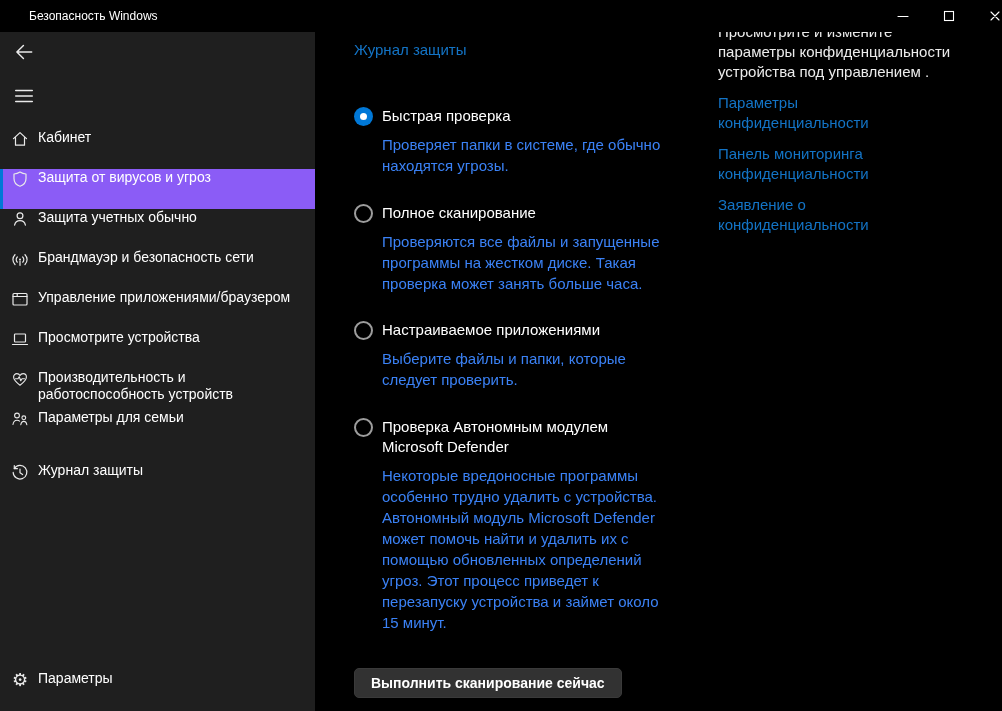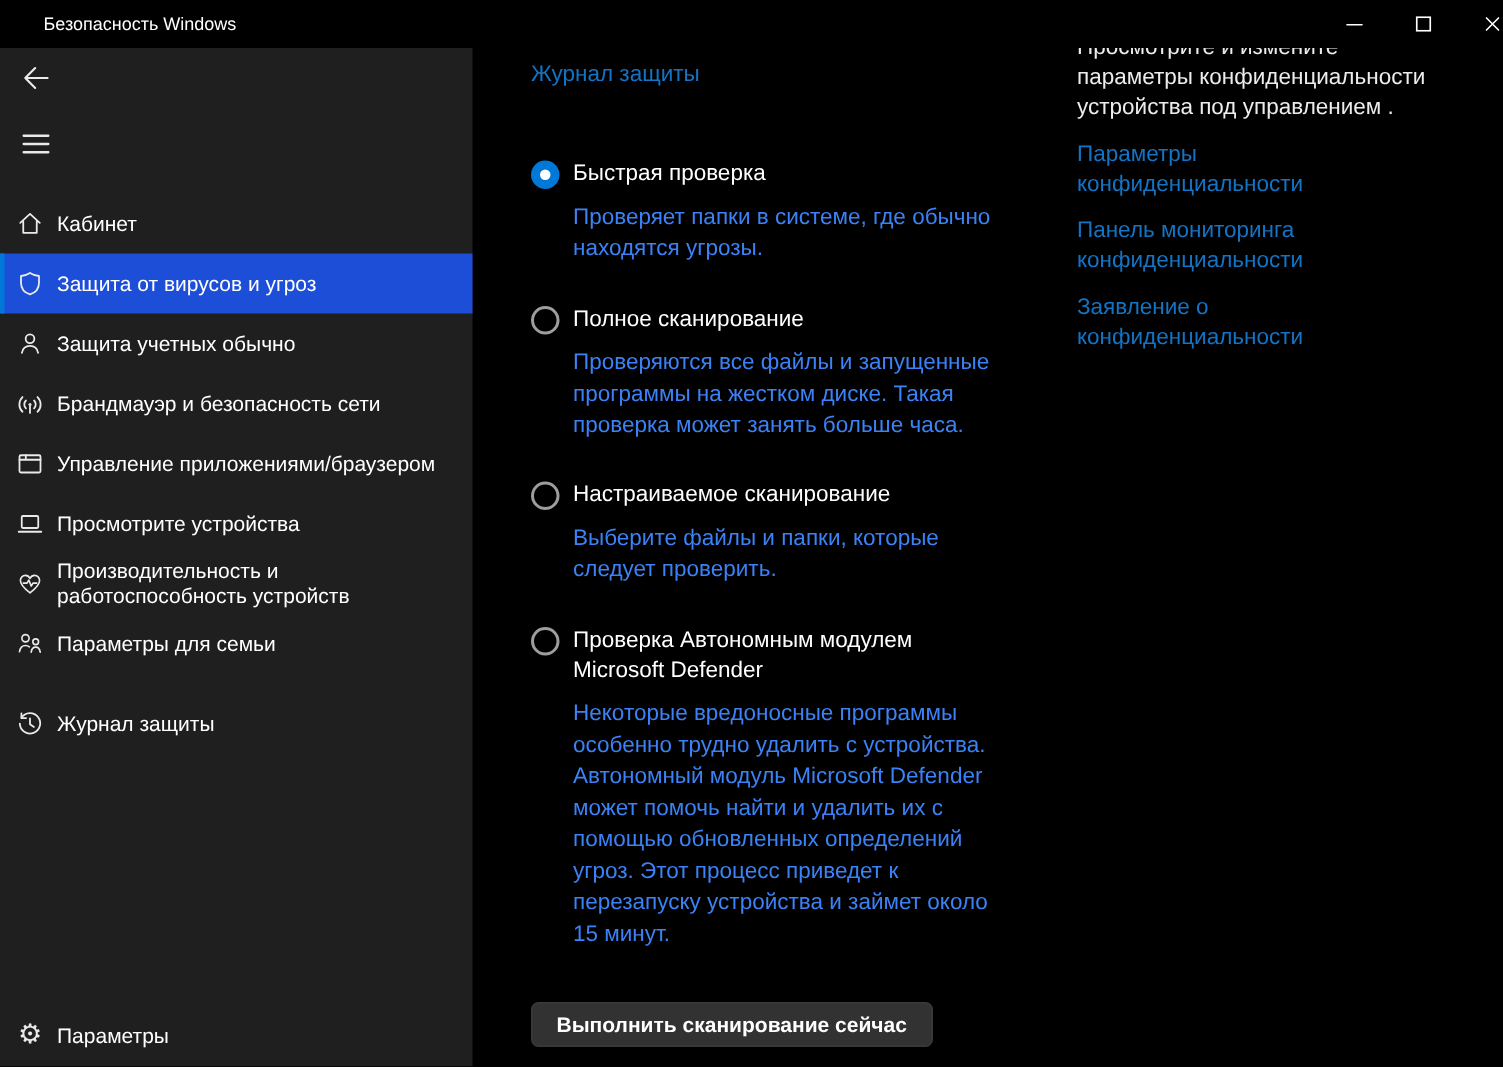--- a/index.html
+++ b/index.html
@@ -17,25 +17,25 @@
   .win-btn{width:46px;height:100%;display:flex;align-items:center;justify-content:center;}
 
   .sidebar{
     position:absolute;left:0;top:32px;width:315px;height:679px;background:#1f1f1f;z-index:15;
   }
   .icon-btn{margin-left:13px;display:block;background:none;border:none;padding:0;cursor:pointer;}
   .back-btn{margin-top:9px;}
   .hamburger-btn{margin-top:19px;}
   .nav{margin-top:19px;}
   .nav-item{
-    display:flex;align-items:center;min-height:40px;position:relative;
+    display:flex;align-items:flex-start;min-height:40px;position:relative;
     color:#fff;font-size:14px;cursor:pointer;
   }
   .nav-item .nicon{width:20px;height:20px;flex:none;margin:0 8px 0 10px;display:flex;align-items:center;justify-content:center;}
-  .nav-item.selected{background:#1d4ed8;}
+  .nav-item.selected{background:#8b5cf6;}
   .nav-item.selected::before{
     content:"";position:absolute;left:0;top:0;bottom:0;width:3px;background:#0078d7;
   }
   .nav-item.group-gap{margin-top:13px;}
   .nav-label{line-height:17px;padding-right:8px;}
   .sidebar-footer{position:absolute;left:0;bottom:0;width:100%;height:41px;}
   .gear-glyph{font-family:"DejaVu Sans",sans-serif;font-size:18px;color:#eaeaea;line-height:20px;}
 
   .main-col{position:absolute;left:354px;top:32px;width:312px;color:#fff;z-index:5;}
   .history-link{display:inline-block;margin-top:8px;font-size:15px;line-height:20px;
@@ -215,21 +215,21 @@
   </div>
 
   <div class="option m27">
     <div class="radio"></div>
     <div class="option-label">Полное сканирование</div>
     <div class="option-desc">Проверяются все файлы и запущенные программы на жестком диске. Такая проверка может занять больше часа.</div>
   </div>
 
   <div class="option m26">
     <div class="radio"></div>
-    <div class="option-label">Настраиваемое сканирование</div>
+    <div class="option-label">Настраиваемое приложениями</div>
     <div class="option-desc">Выберите файлы и папки, которые следует проверить.</div>
   </div>
 
   <div class="option m27">
     <div class="radio"></div>
     <div class="option-label">Проверка Автономным модулем Microsoft Defender</div>
     <div class="option-desc">Некоторые вредоносные программы особенно трудно удалить с устройства. Автономный модуль Microsoft Defender может помочь найти и удалить их с помощью обновленных определений угроз. Этот процесс приведет к перезапуску устройства и займет около 15 минут.</div>
   </div>
 
   <button class="scan-btn">Выполнить сканирование сейчас</button>

